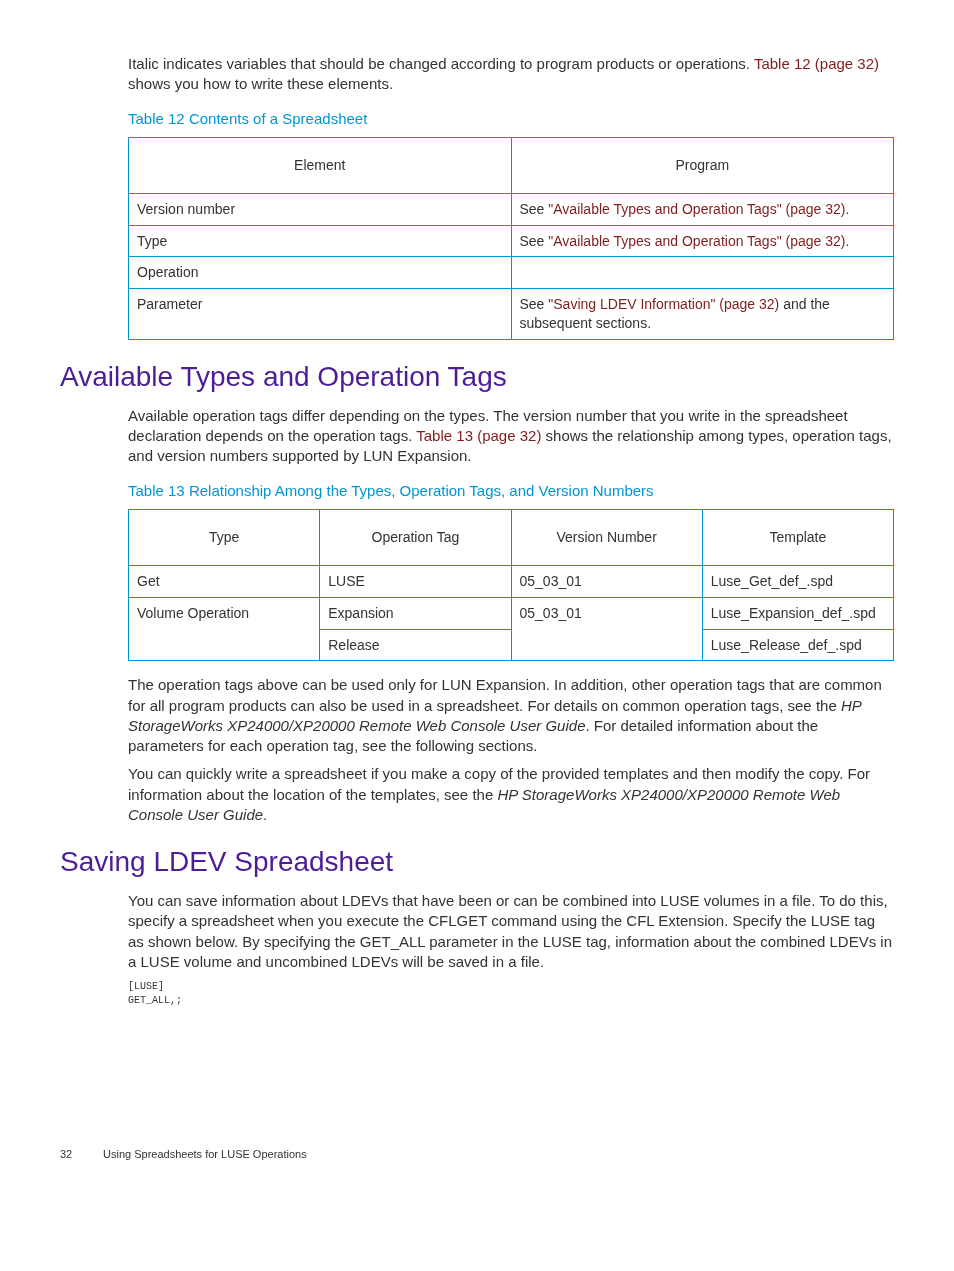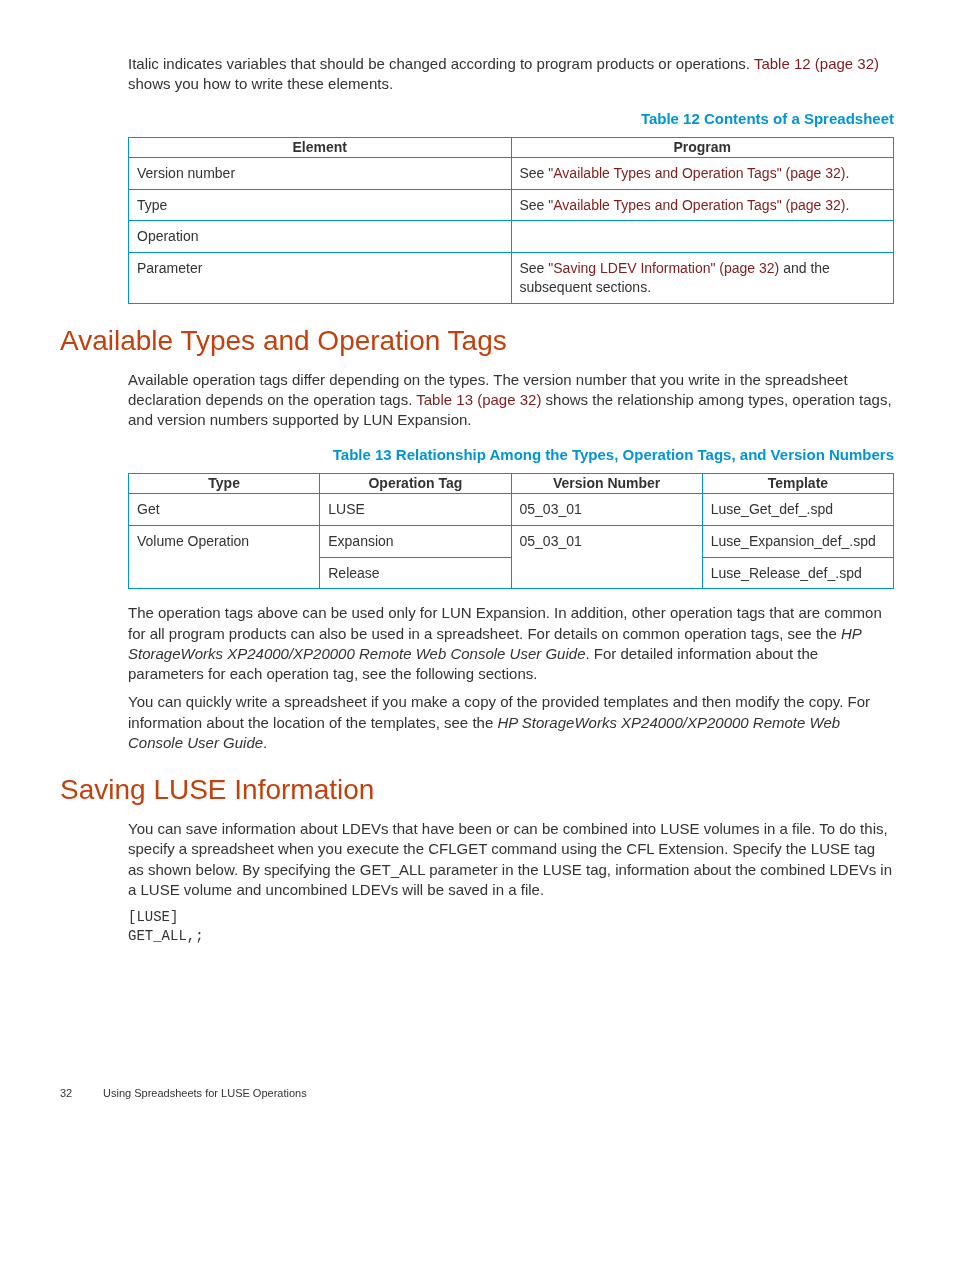--- a/index.html
+++ b/index.html
@@ -16,56 +16,55 @@
   }
   p {
     margin: 4px 0 8px 0;
   }
   a, .link {
     color: #7f1d1d;
     text-decoration: none;
   }
   .table-caption {
     color: #0096d6;
-    font-weight: bold;
+    font-weight: normal;
     font-size: 15px;
     margin: 14px 0 8px 0;
-    text-align: right;
   }
   table {
     border-collapse: collapse;
     width: 100%;
     margin-bottom: 14px;
   }
   td {
     border: 1px solid #0096d6;
     padding: 6px 8px;
     vertical-align: top;
     font-size: 14px;
   }
   th {
     border: 1px solid #0096d6;
-    padding: 0 8px;
+    padding: 18px 8px;
     font-size: 14px;
-    font-weight: bold;
+    font-weight: normal;
     text-align: center;
     background: #fff;
   }
   h1.section {
-    color: #c2410c;
+    color: #4c1d95;
     font-weight: 300;
     font-size: 28px;
     margin: 18px 0 10px 0;
   }
   em, .italic {
     font-style: italic;
   }
   pre {
     font-family: "Courier New", monospace;
-    font-size: 14px;
+    font-size: 10px;
     margin: 6px 0;
     line-height: 1.35;
   }
   .footer {
     position: relative;
     margin-top: 140px;
     font-size: 11px;
   }
   .footer-page {
     display: inline-block;
@@ -143,21 +142,21 @@
     </table>
 
   <p>
     <span>The operation tags above can be used only for LUN Expansion. In addition, other operation tags that are common for all program products can also be used in a spreadsheet. For details on common operation tags, see the </span><em>HP StorageWorks XP24000/XP20000 Remote Web Console User Guide</em><span>. For detailed information about the parameters for each operation tag, see the following sections.</span>
   </p>
   <p>
     <span>You can quickly write a spreadsheet if you make a copy of the provided templates and then modify the copy. For information about the location of the templates, see the </span><em>HP StorageWorks XP24000/XP20000 Remote Web Console User Guide</em><span>.</span>
   </p>
 </div>
 
-<h1 class="section">Saving LUSE Information</h1>
+<h1 class="section">Saving LDEV Spreadsheet</h1>
 
 <div class="content-indent">
   <p>You can save information about LDEVs that have been or can be combined into LUSE volumes in a file. To do this, specify a spreadsheet when you execute the CFLGET command using the CFL Extension. Specify the LUSE tag as shown below. By specifying the GET_ALL parameter in the LUSE tag, information about the combined LDEVs in a LUSE volume and uncombined LDEVs will be saved in a file.</p>
   <pre>[LUSE]
 GET_ALL,;</pre>
 </div>
 
 <div class="footer">
   <span class="footer-page">32</span>
   <span>Using Spreadsheets for LUSE Operations</span>

